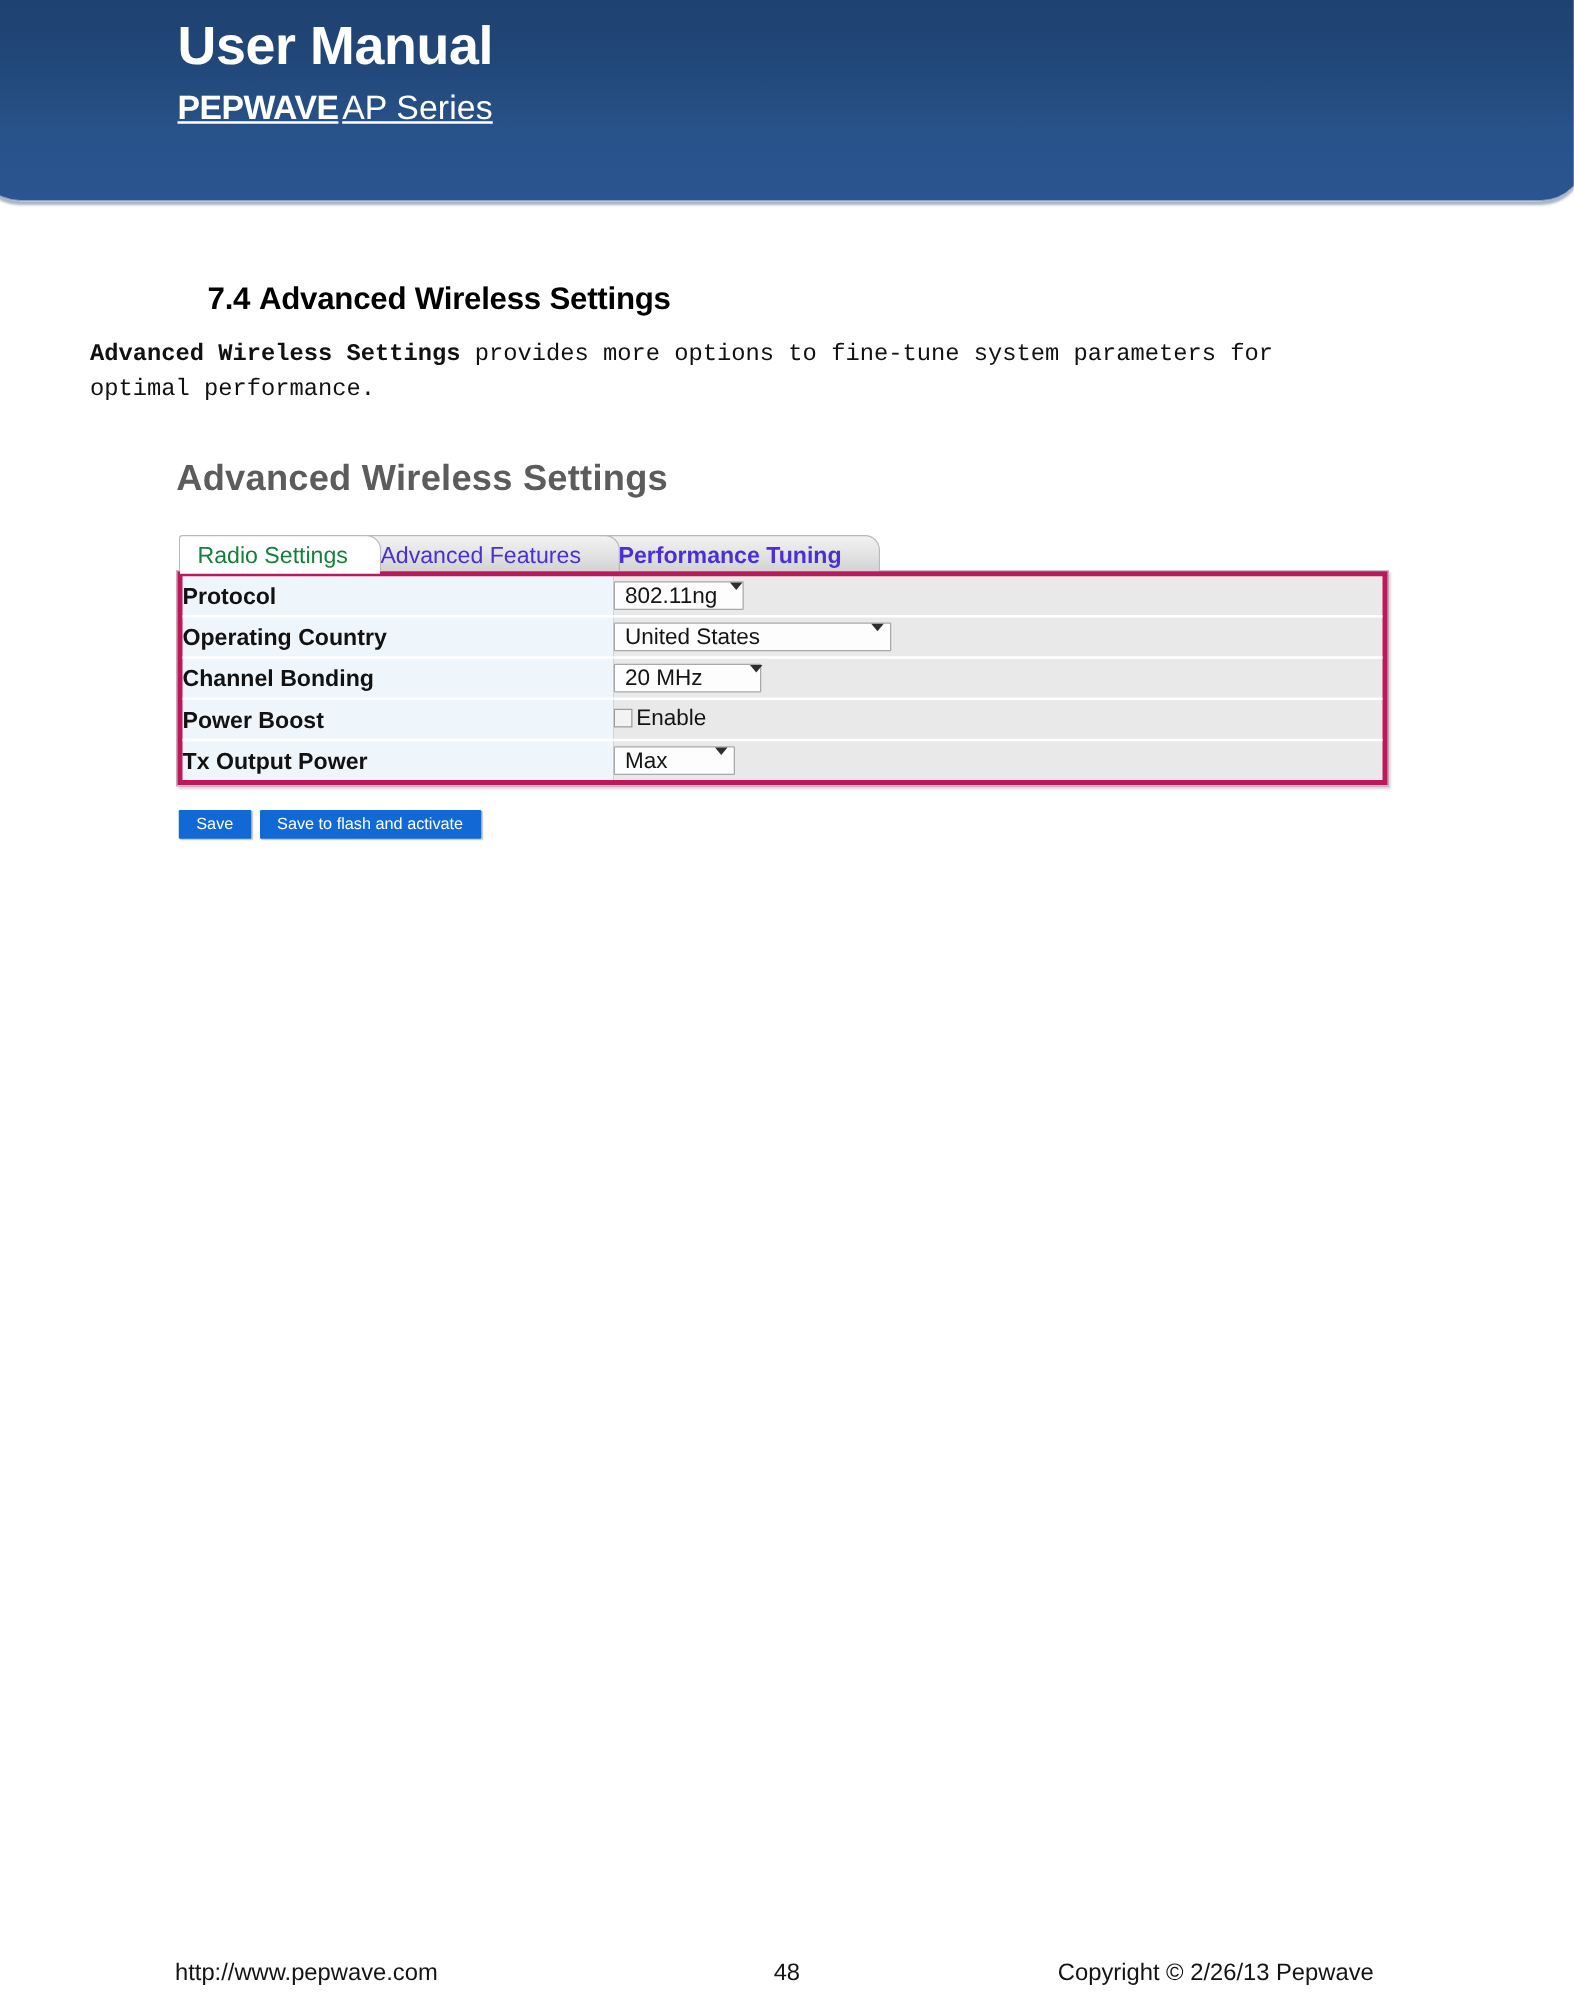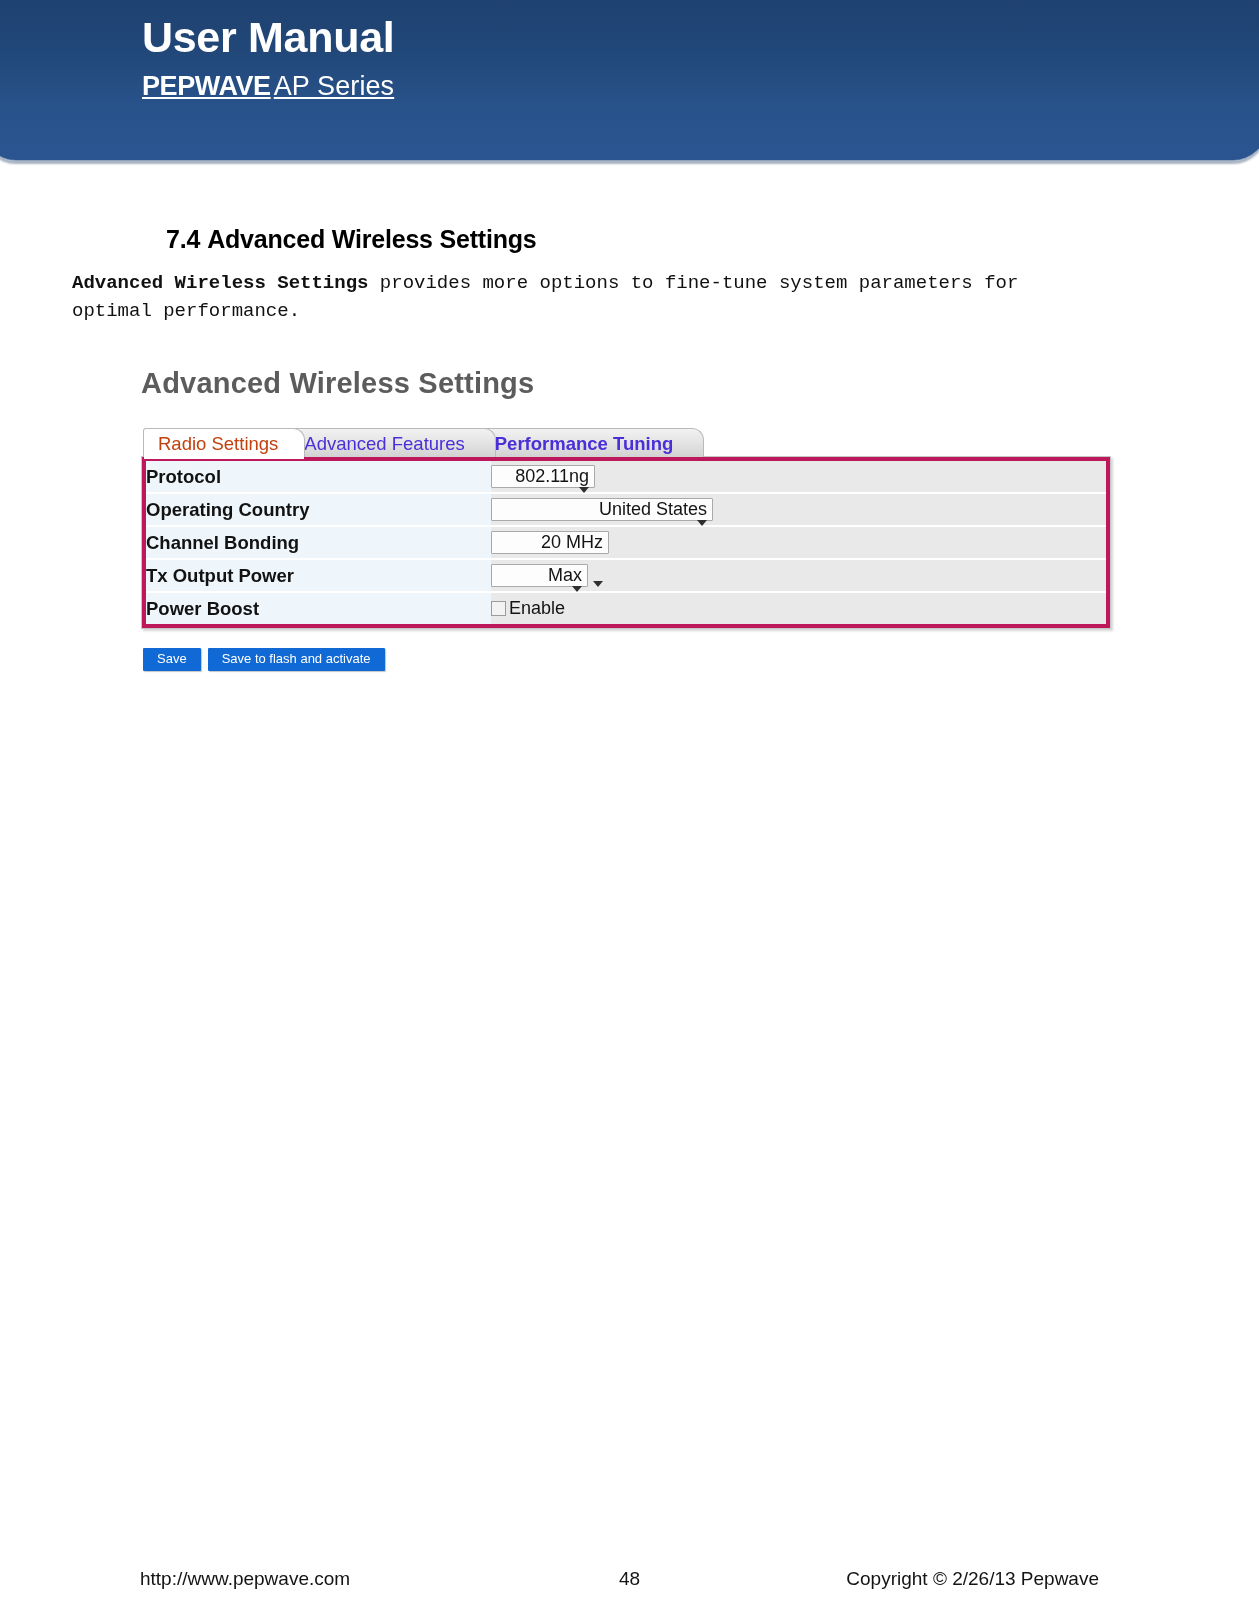--- a/index.html
+++ b/index.html
@@ -122,21 +122,21 @@
     box-sizing: border-box;
   }
   .tab.inactive {
     background: linear-gradient(180deg, #f2f2f2 0%, #e2e2e2 55%, #d2d2d2 100%);
     color: #4a2fd8;
     z-index: 1;
   }
   .tab.inactive:nth-of-type(3) { z-index: 0; font-weight: bold; }
   .tab.active {
     background: #ffffff;
-    color: #c2410c;
+    color: #15803d;
     z-index: 4;
     border-color: #b9b9b9;
     padding-right: 26px;
   }
   .tab.active::after {
     content: "";
     position: absolute;
     left: 0; right: 0;
     bottom: -2px;
     height: 3px;
@@ -174,32 +174,31 @@
     padding-left: 16px;
   }
   td.val {
     background: #e9e9e9;
     padding-left: 7px;
   }
 
   
   .sel {
     display: inline-flex;
-    align-items: flex-end;
+    align-items: flex-start;
     justify-content: space-between;
     height: 23px;
     background: #fdfdfd;
     border: 1px solid #a9a9a9;
     border-radius: 1px;
     font-size: 18px;
     color: #141414;
     padding: 0 5px 12px 8px;
     box-sizing: border-box;
     white-space: nowrap;
-    flex-direction: column;
   }
   .sel .caret {
     margin-left: 10px;
     width: 0; height: 0;
     border-left: 5px solid transparent;
     border-right: 5px solid transparent;
     border-top: 6px solid #2e2e2e;
   }
   .sel.w-protocol  { width: 104px; }
   .sel.w-country   { width: 222px; }
@@ -318,34 +317,34 @@
           <tr>
             <td class="lbl">Channel Bonding</td>
             <td class="val">
               <span class="sel w-bonding">
                 <span>20 MHz</span>
                 <span class="caret"></span>
               </span>
             </td>
           </tr>
           <tr>
+            <td class="lbl">Power Boost</td>
+            <td class="val">
+              <span class="chk-wrap">
+                <span class="chk-box"></span>
+                <span>Enable</span>
+              </span>
+            </td>
+          </tr>
+          <tr>
             <td class="lbl">Tx Output Power</td>
             <td class="val">
               <span class="sel w-txpower">
                 <span>Max</span>
                 <span class="caret"></span>
-              </span>
-            </td>
-          </tr>
-          <tr>
-            <td class="lbl">Power Boost</td>
-            <td class="val">
-              <span class="chk-wrap">
-                <span class="chk-box"></span>
-                <span>Enable</span>
               </span>
             </td>
           </tr>
         </tbody>
       </table>
     </div>
 
     <div class="btn-row">
       <button class="btn">Save</button>
       <button class="btn">Save to flash and activate</button>

